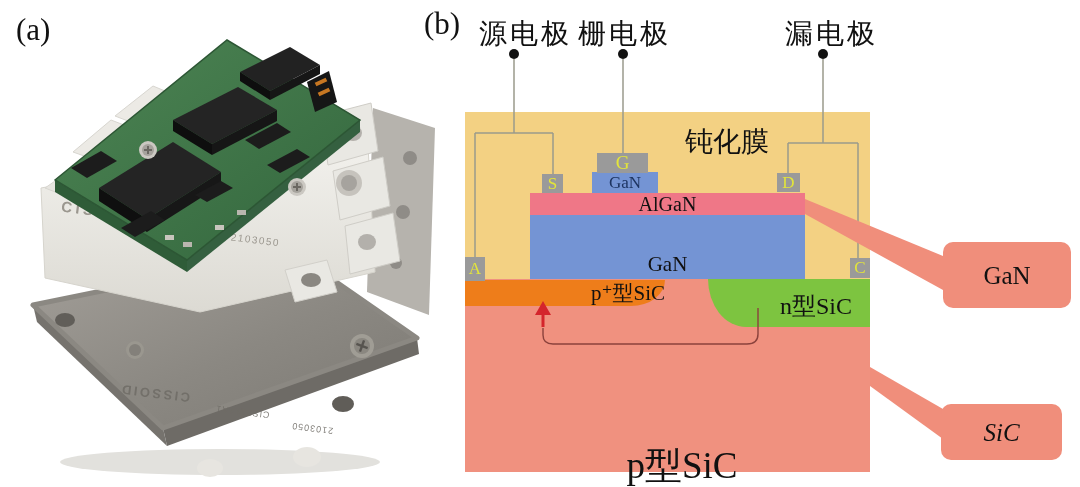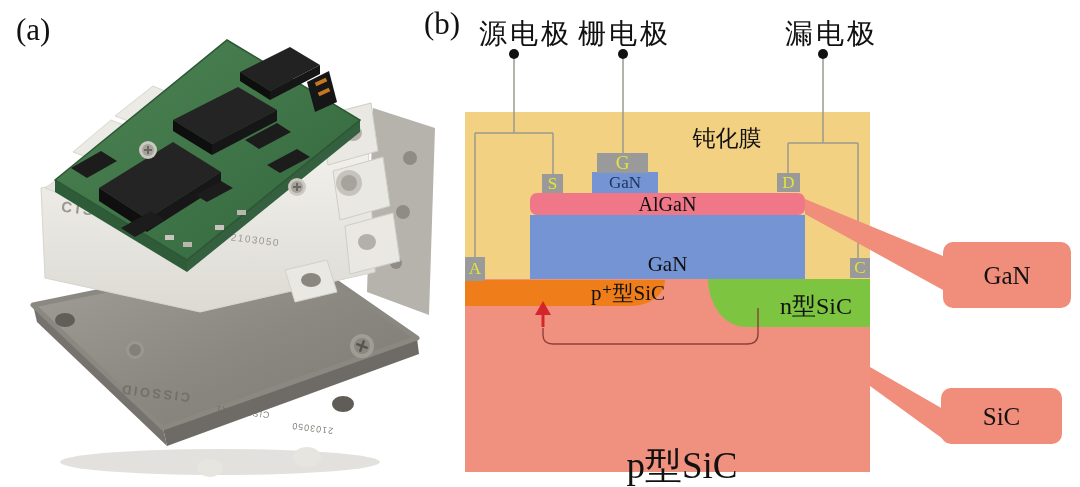--- a/index.html
+++ b/index.html
@@ -11,43 +11,43 @@
   
   .region{position:absolute;box-sizing:border-box;}
   #passivation{left:465px;top:112px;width:405px;height:168px;background:var(--passivation);}
   #substrate{left:465px;top:279px;width:405px;height:193px;background:var(--substrate);}
   #pplus{left:465px;top:280px;width:200px;height:26px;background:var(--p-plus);
          border-bottom-right-radius:34px 26px;}
   #nwell{left:708px;top:279px;width:162px;height:48px;background:var(--n-well);
          border-bottom-left-radius:38px 48px;}
   #channel{left:530px;top:215px;width:275px;height:64px;background:var(--channel);}
   #barrier{left:530px;top:193px;width:275px;height:22px;background:var(--barrier);
-           display:flex;align-items:center;justify-content:center;border-radius:7px;}
+           display:flex;align-items:center;justify-content:center;}
   #gatecap{left:592px;top:172px;width:66px;height:21px;background:var(--channel);
            display:flex;align-items:center;justify-content:center;}
   .electrode{background:var(--electrode);display:flex;align-items:center;justify-content:center;
              color:var(--terminal-text);font-size:17px;}
   #el-g{left:597px;top:153px;width:51px;height:20px;font-size:19px;}
   #el-s{left:542px;top:174px;width:21px;height:19px;}
   #el-d{left:777px;top:173px;width:23px;height:19px;}
   #el-a{left:465px;top:257px;width:20px;height:24px;}
   #el-c{left:850px;top:258px;width:20px;height:20px;}
   .layer-label{position:absolute;color:#111;text-align:center;}
-  #lab-pass{left:672px;top:123px;width:110px;font-size:23px;}
+  #lab-pass{left:672px;top:123px;width:110px;font-size:28px;}
   #lab-cap{color:#1d3461;font-size:17px;}
   #lab-barrier{color:#111;font-size:20px;}
   #lab-chan{left:530px;top:252px;width:275px;font-size:21px;}
   #lab-pplus{left:545px;top:279px;width:120px;font-size:21px;text-align:right;}
   #lab-nwell{left:756px;top:290px;width:120px;font-size:24px;}
   #lab-sub{left:602px;top:441px;width:160px;font-size:37px;}
   .callout{position:absolute;background:var(--callout);border-radius:10px;
            display:flex;flex-direction:column;align-items:center;justify-content:center;
            color:#111;font-size:25px;line-height:31px;text-align:center;}
   #co-transistor{left:943px;top:242px;width:128px;height:66px;}
-  #co-diode{left:941px;top:388px;width:121px;height:56px;}
+  #co-diode{left:941px;top:404px;width:121px;height:56px;font-style:italic;}
   svg{position:absolute;left:0;top:0;}
   #overlay{pointer-events:none;}
 </style>
 </head>
 <body>
 
 <div class="abs panel-label" style="left:16px;top:12px;">(a)</div>
 <div class="abs panel-label" style="left:424px;top:6px;">(b)</div>
 
 <div class="abs" style="left:15px;top:20px;width:420px;height:460px;">

